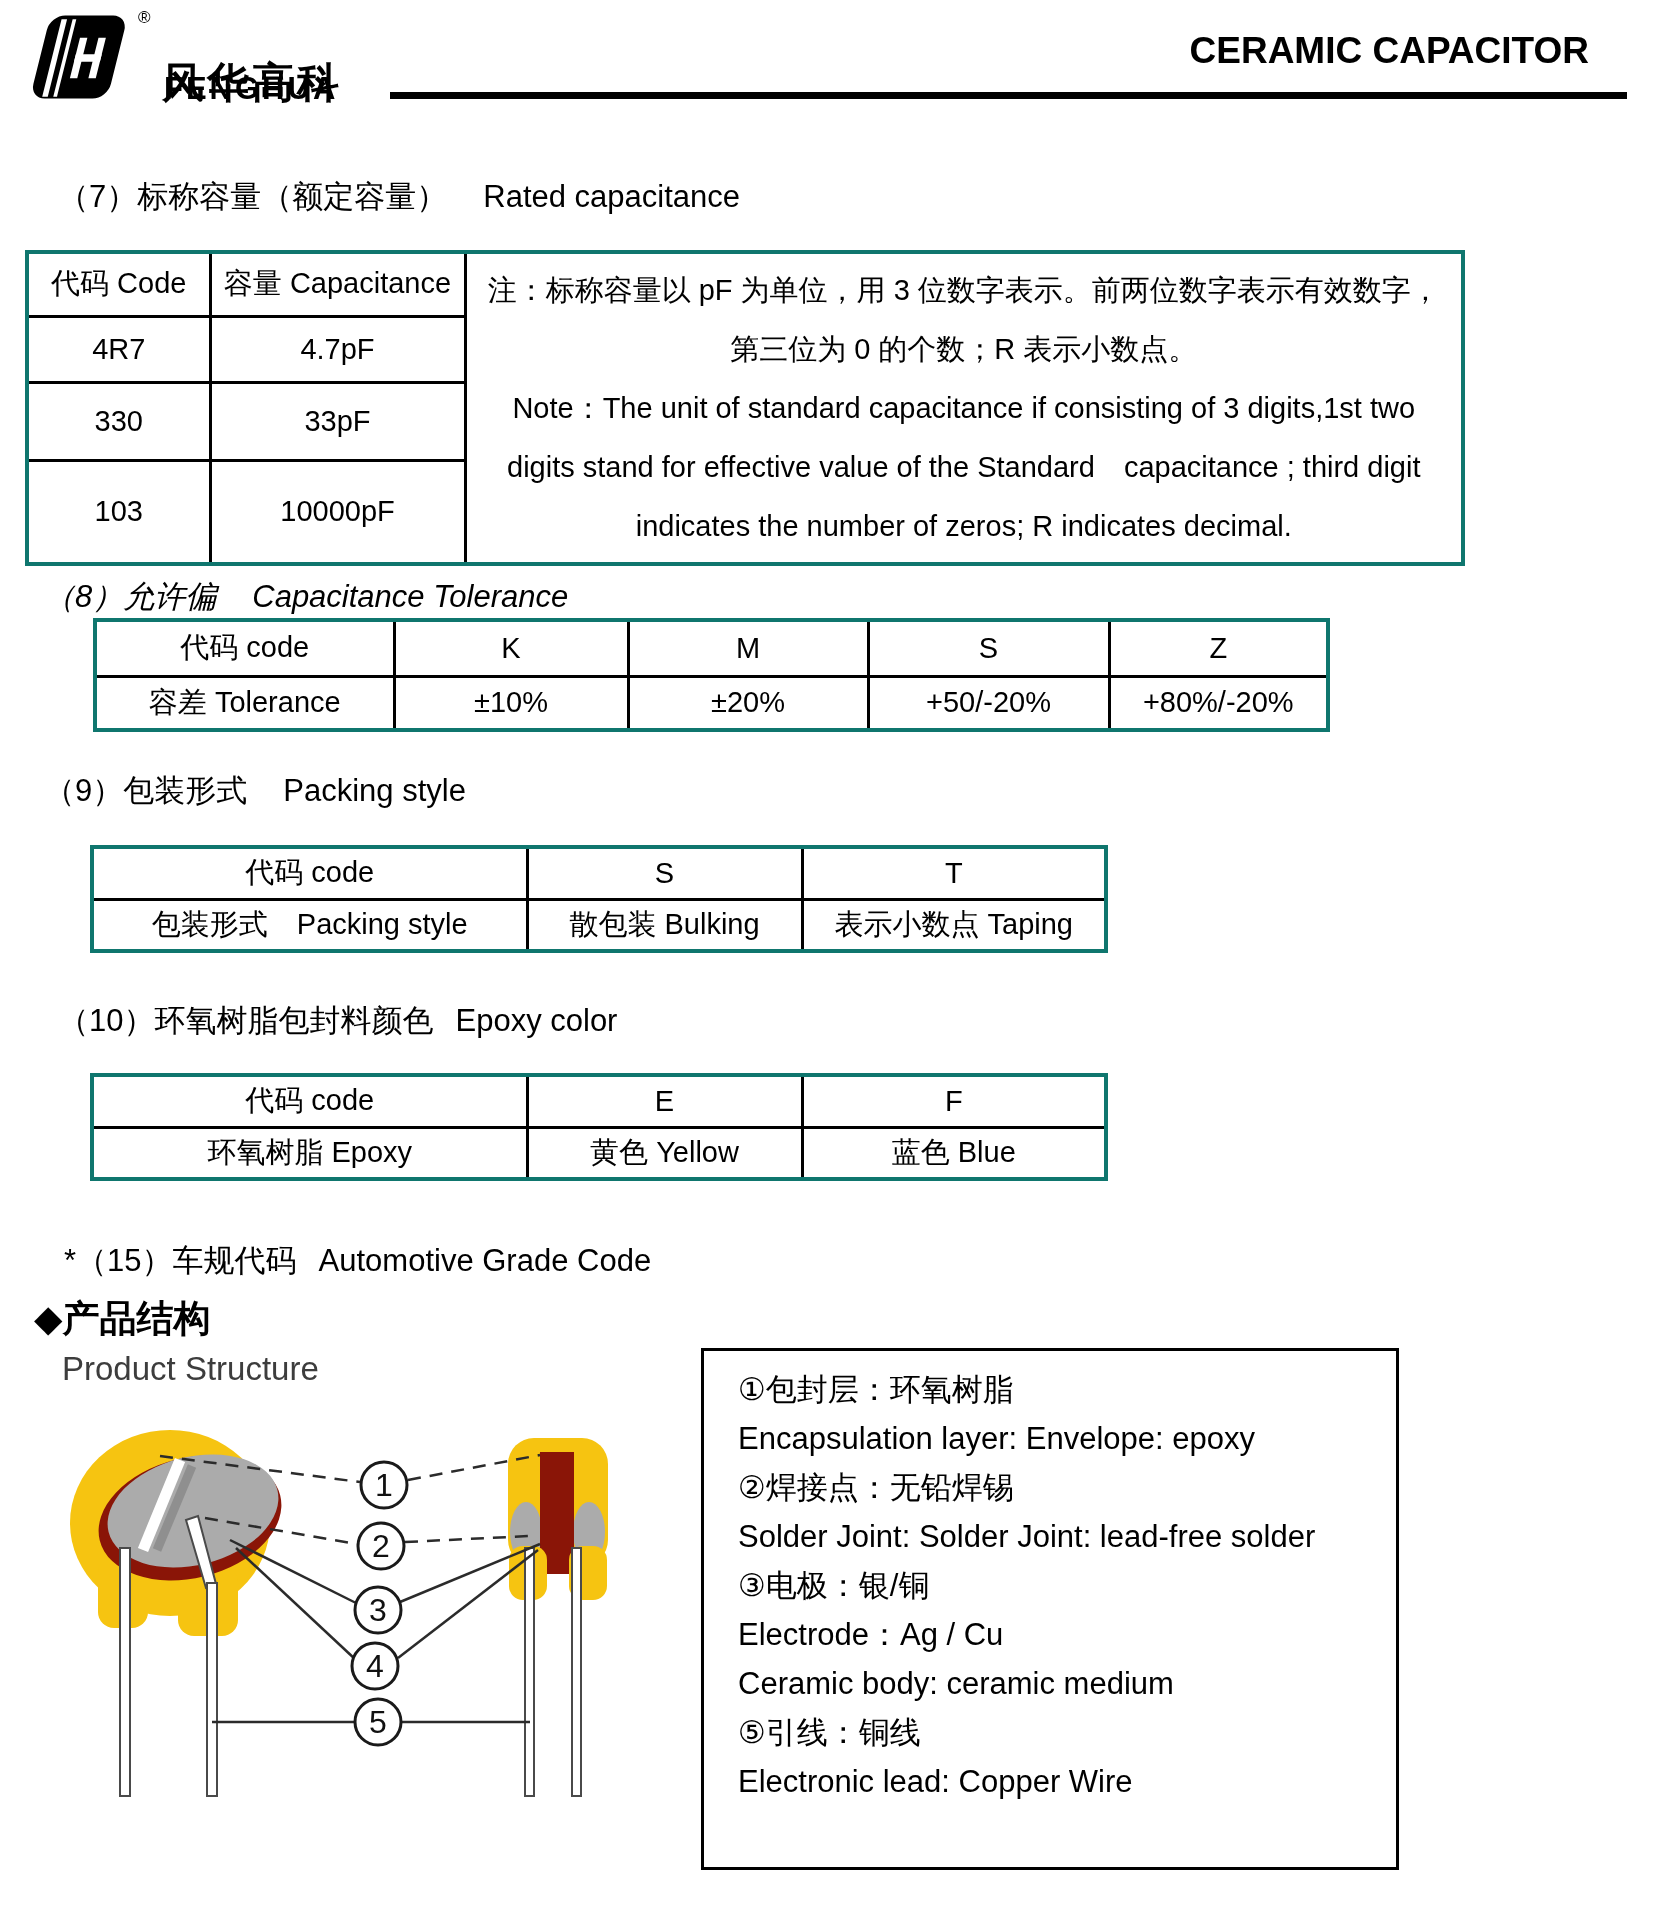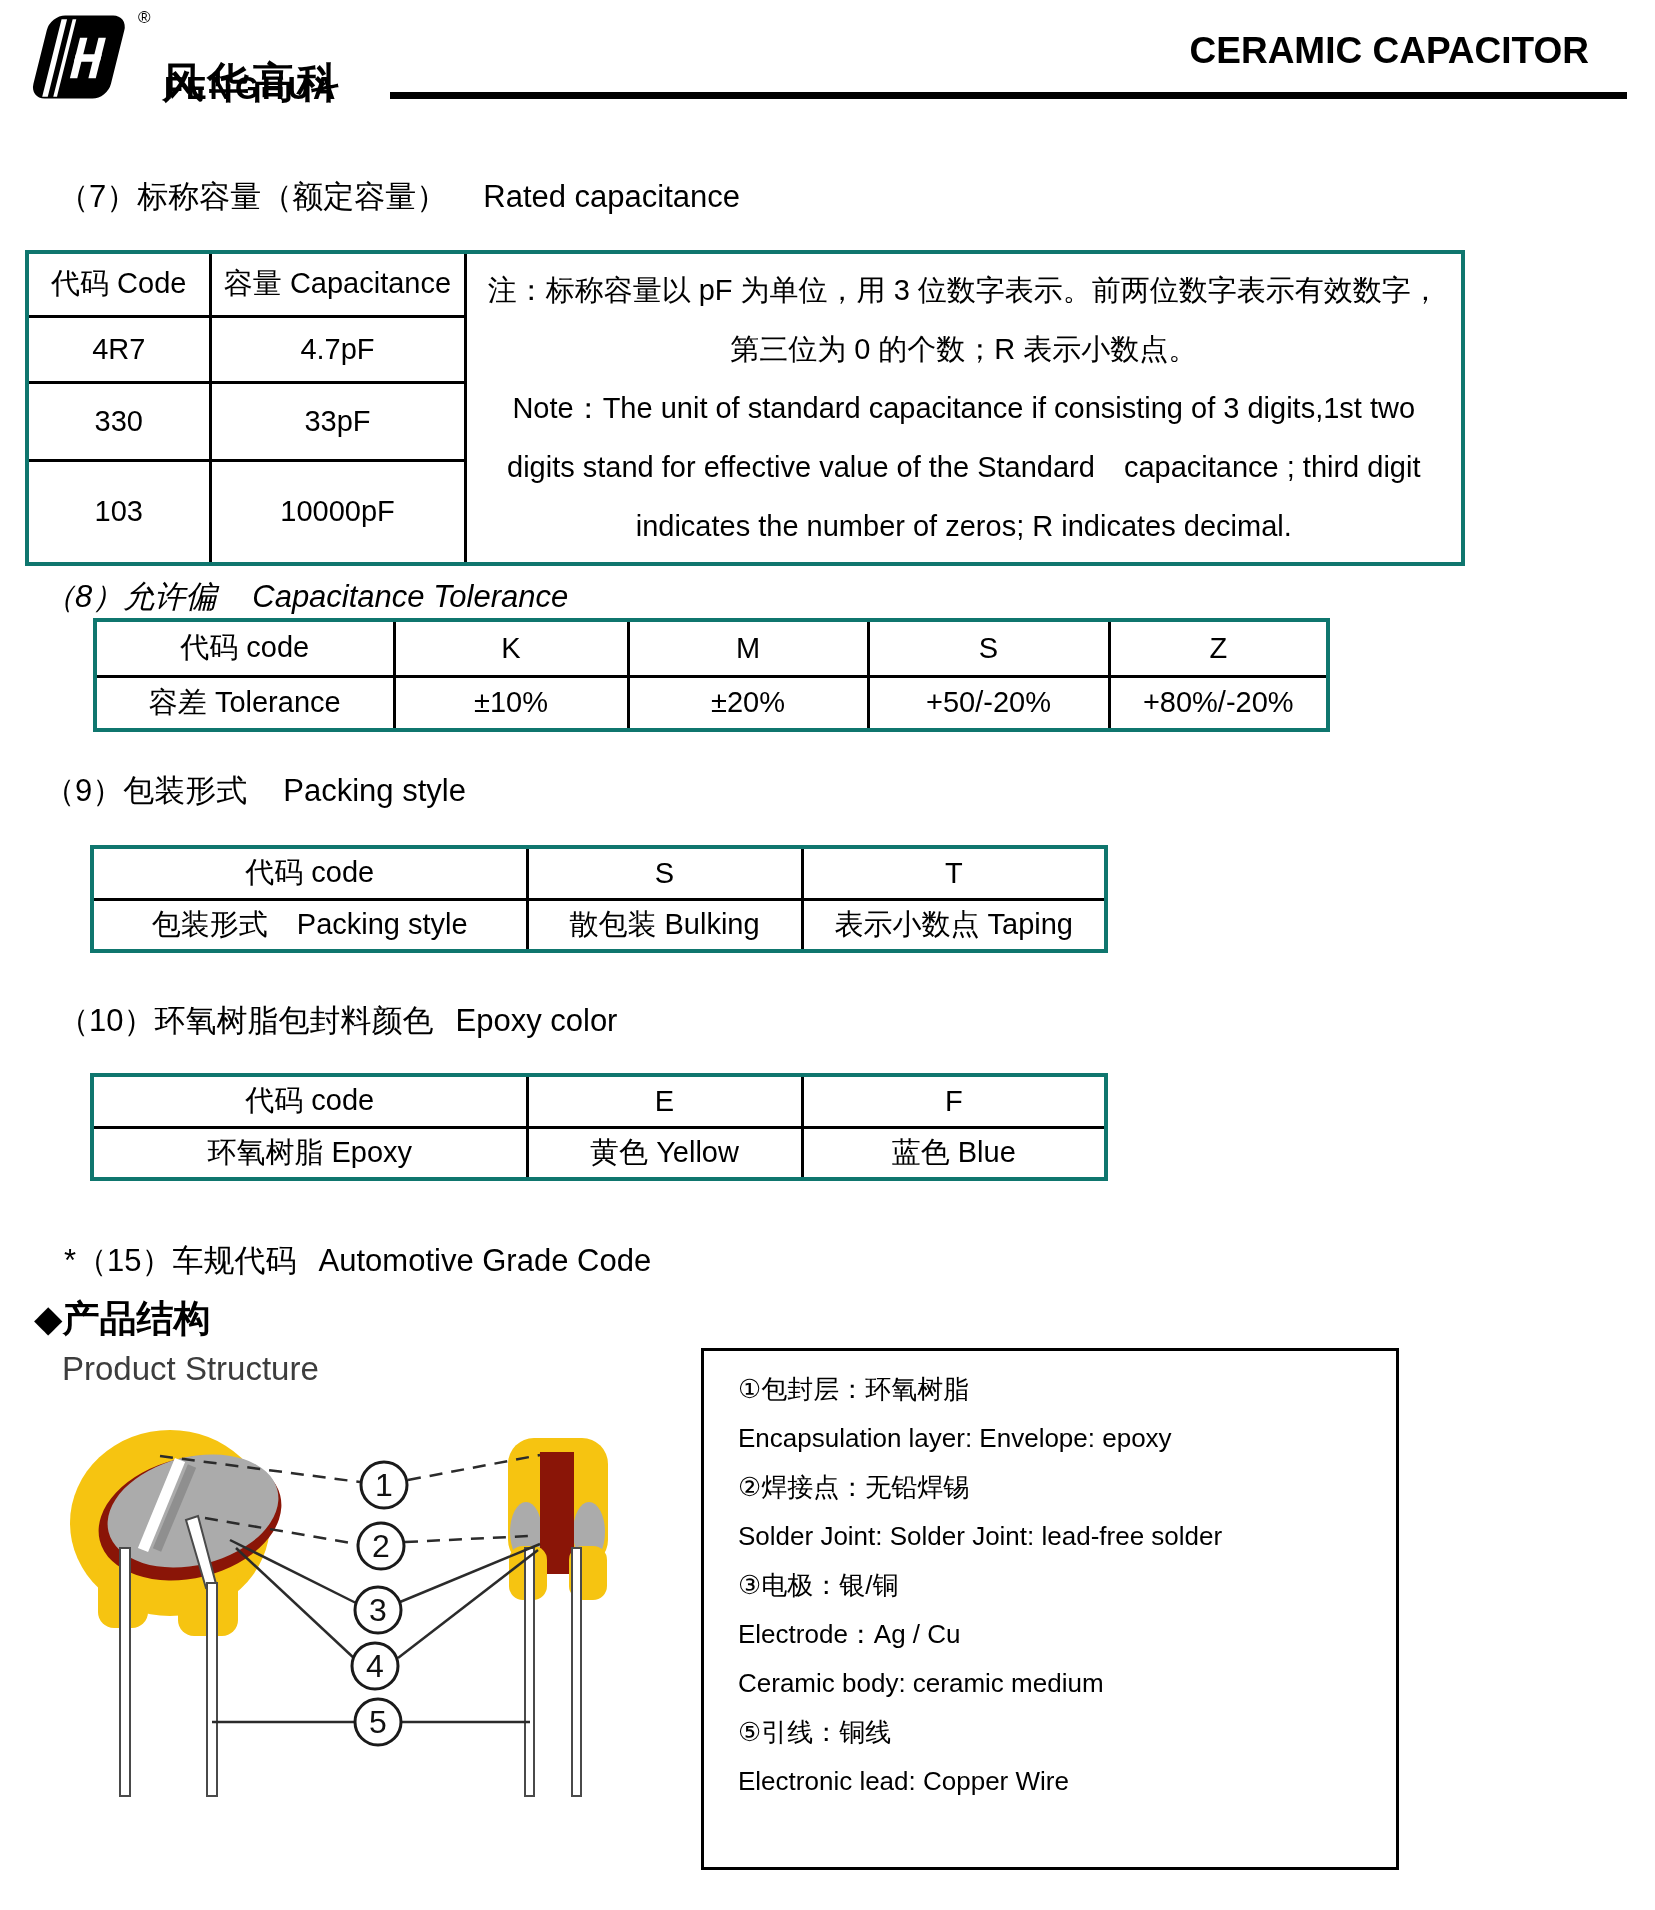--- a/index.html
+++ b/index.html
@@ -22,21 +22,21 @@
   .ps-cn{font-size:37px;font-weight:700;}
   .ps-en{font-size:33px;color:#3d3d3d;}
   
   table.dt{border-collapse:collapse;table-layout:fixed;border:4px solid #0f766e;}
   table.dt td{border:3px solid #000;text-align:center;vertical-align:middle;
     font-size:29px;padding:0;overflow:hidden;}
   td.note-cell{text-align:left;vertical-align:top;padding:14px 12px 0 16px;}
   .note-line{line-height:59px;white-space:nowrap;font-size:29px;}
   
   .legend-box{border:3px solid #000;background:#fff;padding:14px 10px 0 34px;box-sizing:border-box;}
-  .legend-line{font-size:26px;line-height:49px;white-space:nowrap;}
+  .legend-line{font-size:31px;line-height:49px;white-space:nowrap;}
 </style>
 </head>
 <body>
 
 <div class="page">
 
   <div class="abs" style="left:20px;top:10px;width:120px;height:96px;">
     <svg width="120" height="96" viewBox="0 0 130 100">
       <g transform="skewX(-14)">
         <rect x="34" y="4" width="84" height="90" rx="16" fill="#000"></rect>

